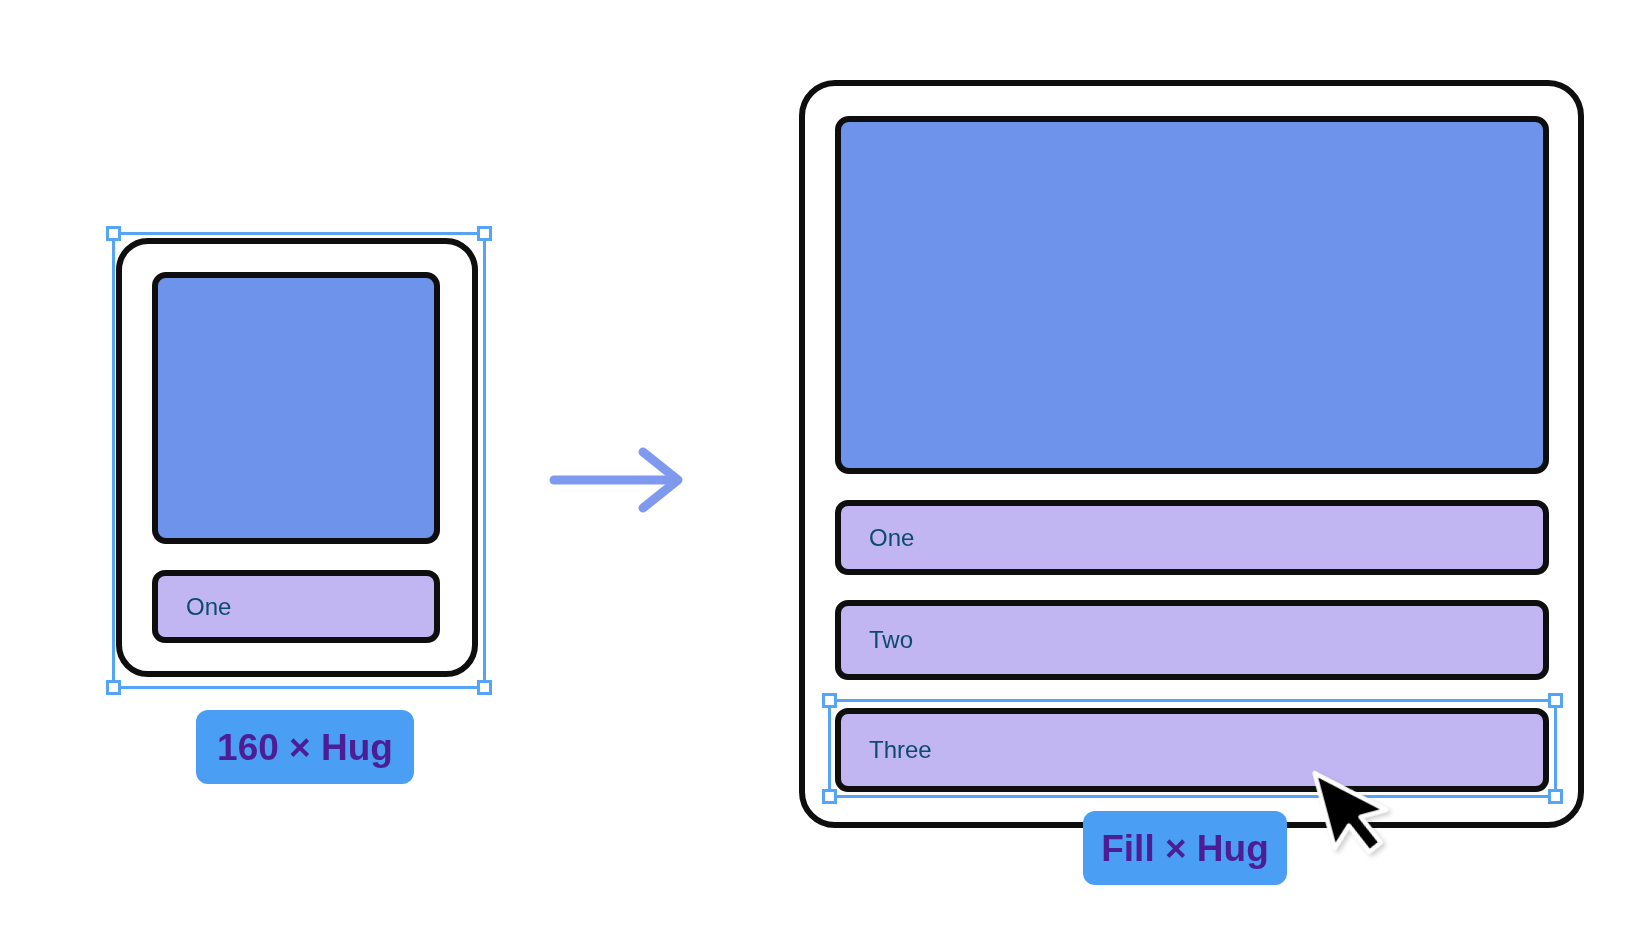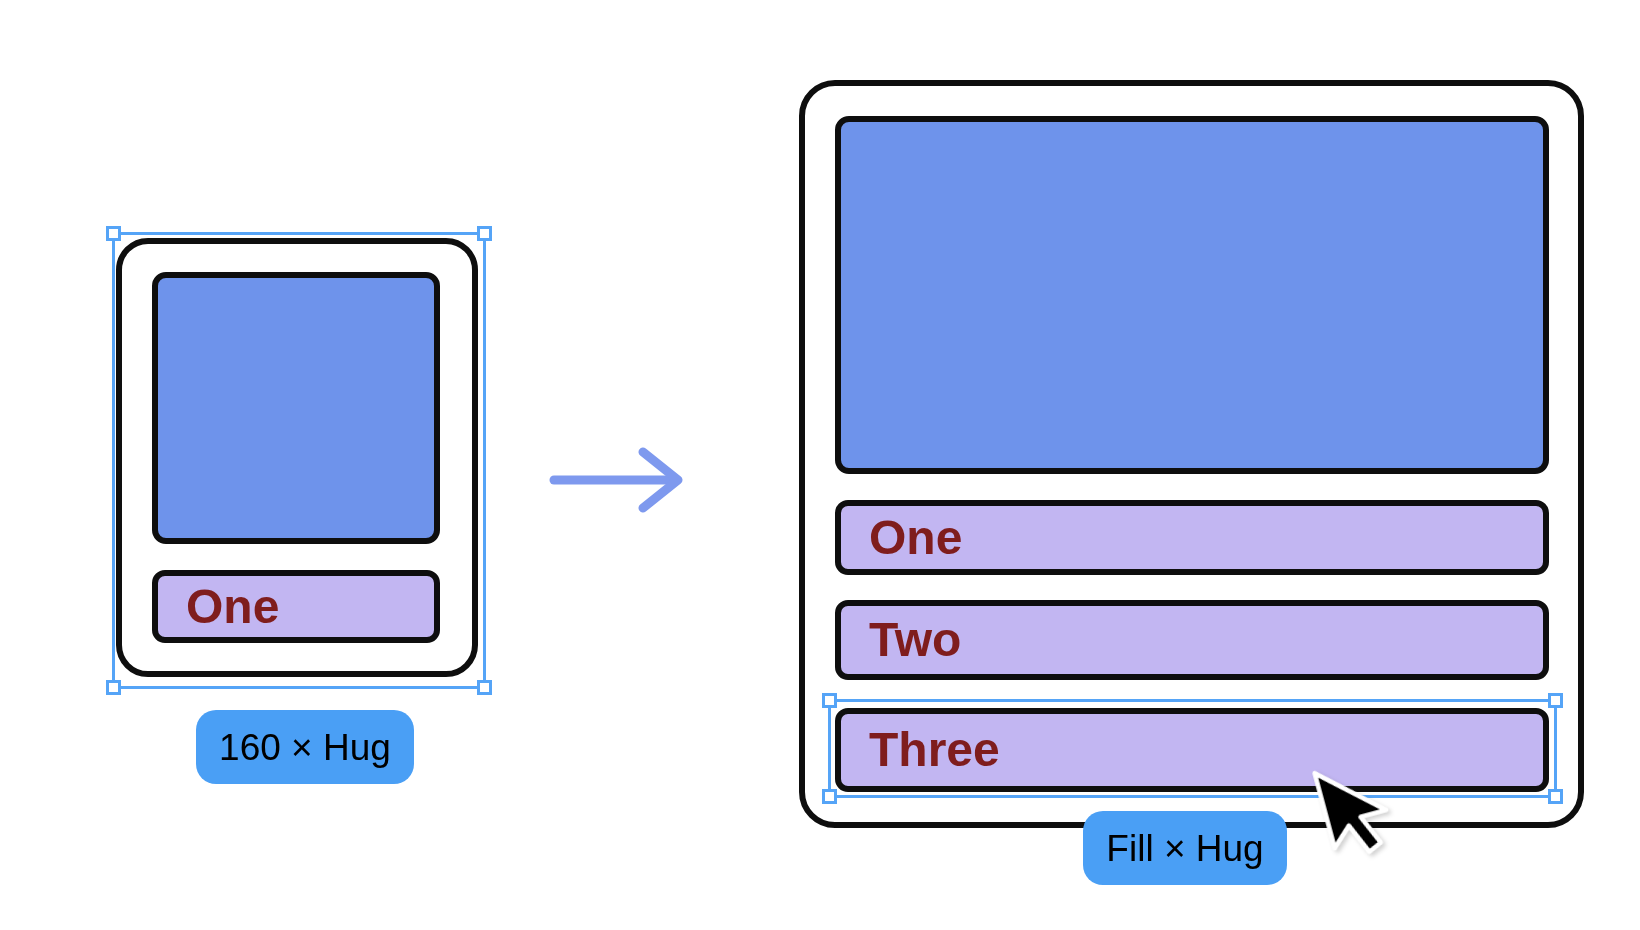--- a/index.html
+++ b/index.html
@@ -18,39 +18,39 @@
   .media{
     position:absolute;box-sizing:border-box;
     background:#6e93eb;border:6px solid #0e0e0e;border-radius:14px;
   }
   .row{
     position:absolute;box-sizing:border-box;
     background:#c2b6f2;border:6px solid #0e0e0e;border-radius:13px;
     display:flex;align-items:center;padding-left:28px;
   }
   .row-label{
-    font-size:48px;font-weight:700;color:#7f1d1d;line-height:1;
+    font-size:24px;font-weight:400;color:#0c4a6e;line-height:1;
   }
   .sel{
     position:absolute;box-sizing:border-box;
     border:3px solid #55a4f7;
   }
   .handle{
     position:absolute;box-sizing:border-box;
     width:15px;height:15px;background:#ffffff;border:3px solid #55a4f7;
   }
   .handle.tl{left:-9px;top:-9px}
   .handle.tr{right:-9px;top:-9px}
   .handle.bl{left:-9px;bottom:-9px}
   .handle.br{right:-9px;bottom:-9px}
   .badge{
     position:absolute;box-sizing:border-box;
-    background:#4a9ff5;border-radius:20px;
+    background:#4a9ff5;border-radius:12px;
     display:flex;align-items:center;justify-content:center;
-    color:#000000;font-weight:400;font-size:37px;line-height:1;
+    color:#4c1d95;font-weight:700;font-size:37px;line-height:1;
   }
   
   .card-before{left:116px;top:238px;width:362px;height:439px;border-radius:32px;}
   .media-before{left:152px;top:272px;width:288px;height:272px;}
   .row-before-one{left:152px;top:570px;width:288px;height:73px;}
   .sel-before{left:112px;top:232px;width:374px;height:457px;}
   .badge-before{left:196px;top:710px;width:218px;height:74px;}
   
   .arrow{position:absolute;left:540px;top:438px;width:160px;height:84px;}
   

